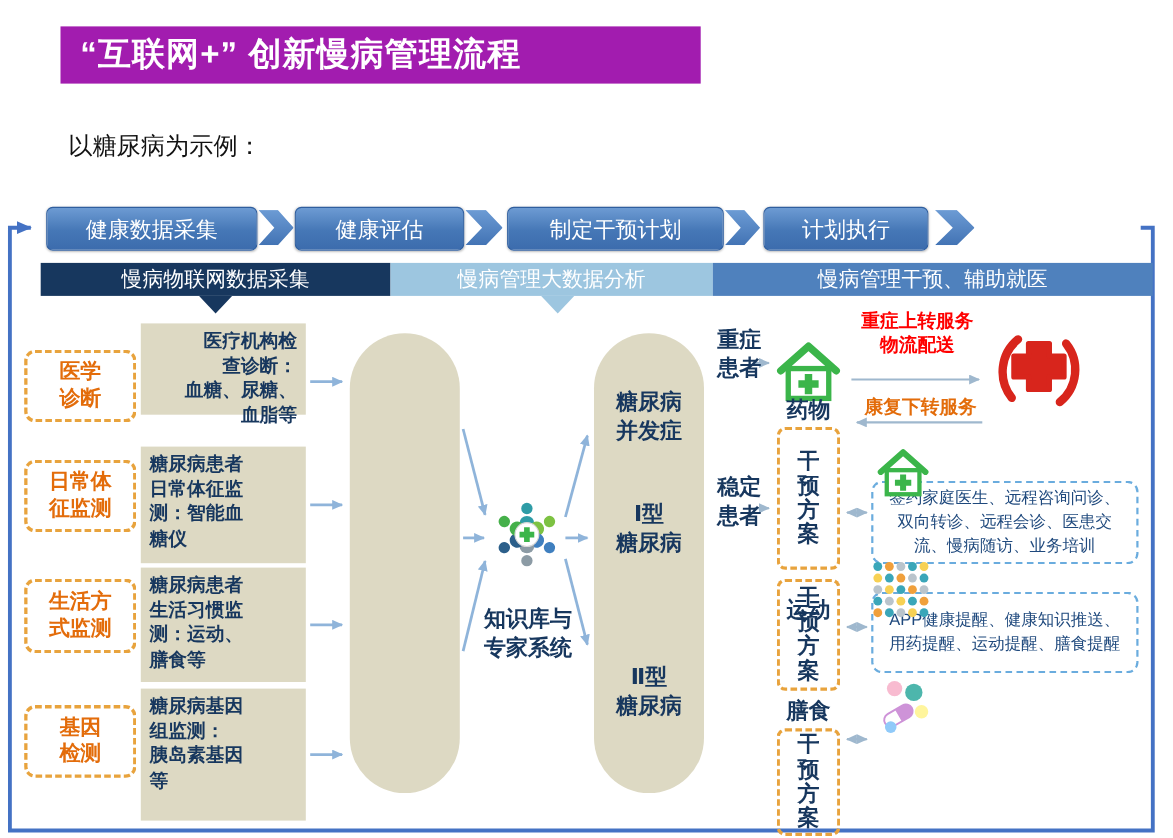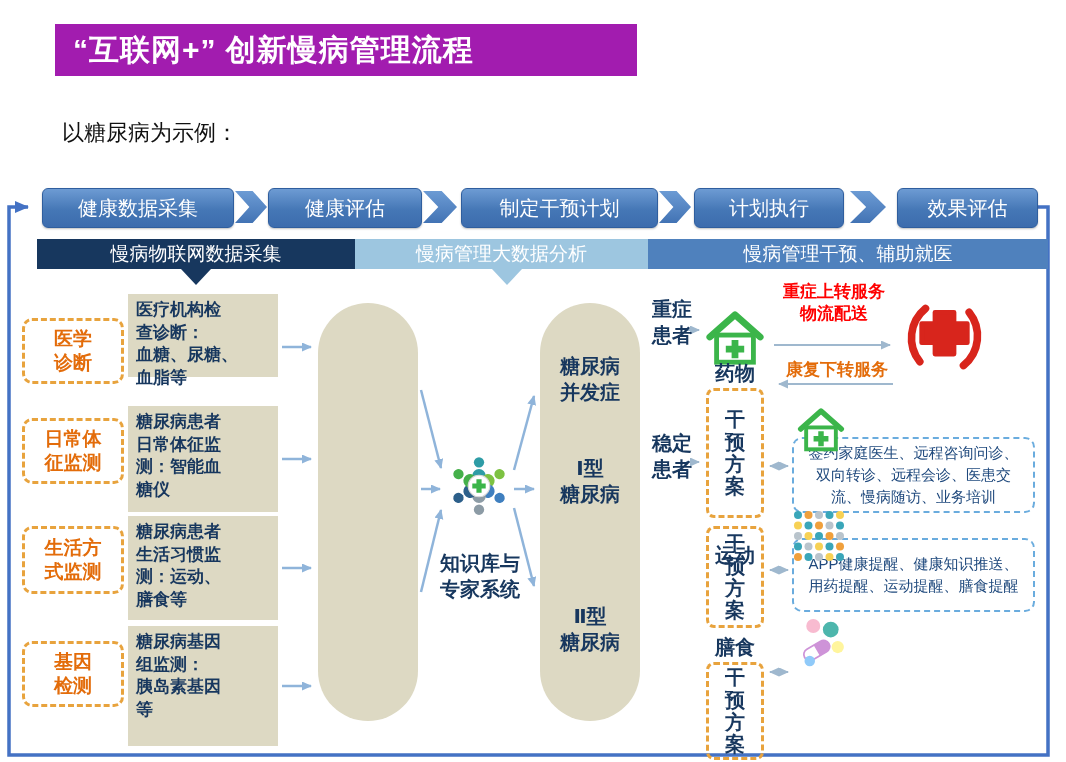--- a/index.html
+++ b/index.html
@@ -86,38 +86,37 @@
   <div class="abs subtitle" style="left:62px;top:118px;">以糖尿病为示例：</div>
 
   <div class="abs flowbox" style="left:42px;top:188px;width:190px;height:38px;">健康数据采集</div>
   <div class="abs chev" style="left:235px;top:191px;width:32px;height:32px;"></div>
   <div class="abs flowbox" style="left:268px;top:188px;width:152px;height:38px;">健康评估</div>
   <div class="abs chev" style="left:423px;top:191px;width:34px;height:32px;"></div>
   <div class="abs flowbox" style="left:461px;top:188px;width:195px;height:38px;">制定干预计划</div>
   <div class="abs chev" style="left:659px;top:191px;width:32px;height:32px;"></div>
   <div class="abs flowbox" style="left:694px;top:188px;width:148px;height:38px;">计划执行</div>
   <div class="abs chev" style="left:850px;top:191px;width:36px;height:32px;"></div>
-  <div class="abs flowbox" style="left:897px;top:188px;width:139px;height:38px;">效果评估</div>
 
   <div class="abs band" style="left:37px;top:239px;width:318px;height:30px;background:#17375E;">慢病物联网数据采集</div>
   <div class="abs band" style="left:355px;top:239px;width:293px;height:30px;background:#9DC6E0;">慢病管理大数据分析</div>
   <div class="abs band" style="left:648px;top:239px;width:400px;height:30px;background:#4F81BD;">慢病管理干预、辅助就医</div>
   <div class="abs tri" style="left:181px;top:269px;border-top:16px solid #17375E;"></div>
   <div class="abs tri" style="left:492px;top:269px;border-top:16px solid #9DC6E0;"></div>
 
   <div class="abs cat" style="left:22px;top:318px;width:96px;height:60px;">医学
 诊断</div>
   <div class="abs cat" style="left:22px;top:418px;width:96px;height:60px;">日常体
 征监测</div>
   <div class="abs cat" style="left:22px;top:526px;width:96px;height:62px;">生活方
 式监测</div>
   <div class="abs cat" style="left:22px;top:641px;width:96px;height:60px;">基因
 检测</div>
 
-  <div class="abs databox" style="left:128px;top:294px;width:150px;height:83px;">医疗机构检
+  <div class="abs databox" style="left:128px;top:294px;width:150px;height:83px;text-align:right;">医疗机构检
 查诊断：
 血糖、尿糖、
 血脂等</div>
   <div class="abs databox" style="left:128px;top:406px;width:150px;height:106px;">糖尿病患者
 日常体征监
 测：智能血
 糖仪</div>
   <div class="abs databox" style="left:128px;top:516px;width:150px;height:104px;">糖尿病患者
 生活习惯监
 测：运动、

